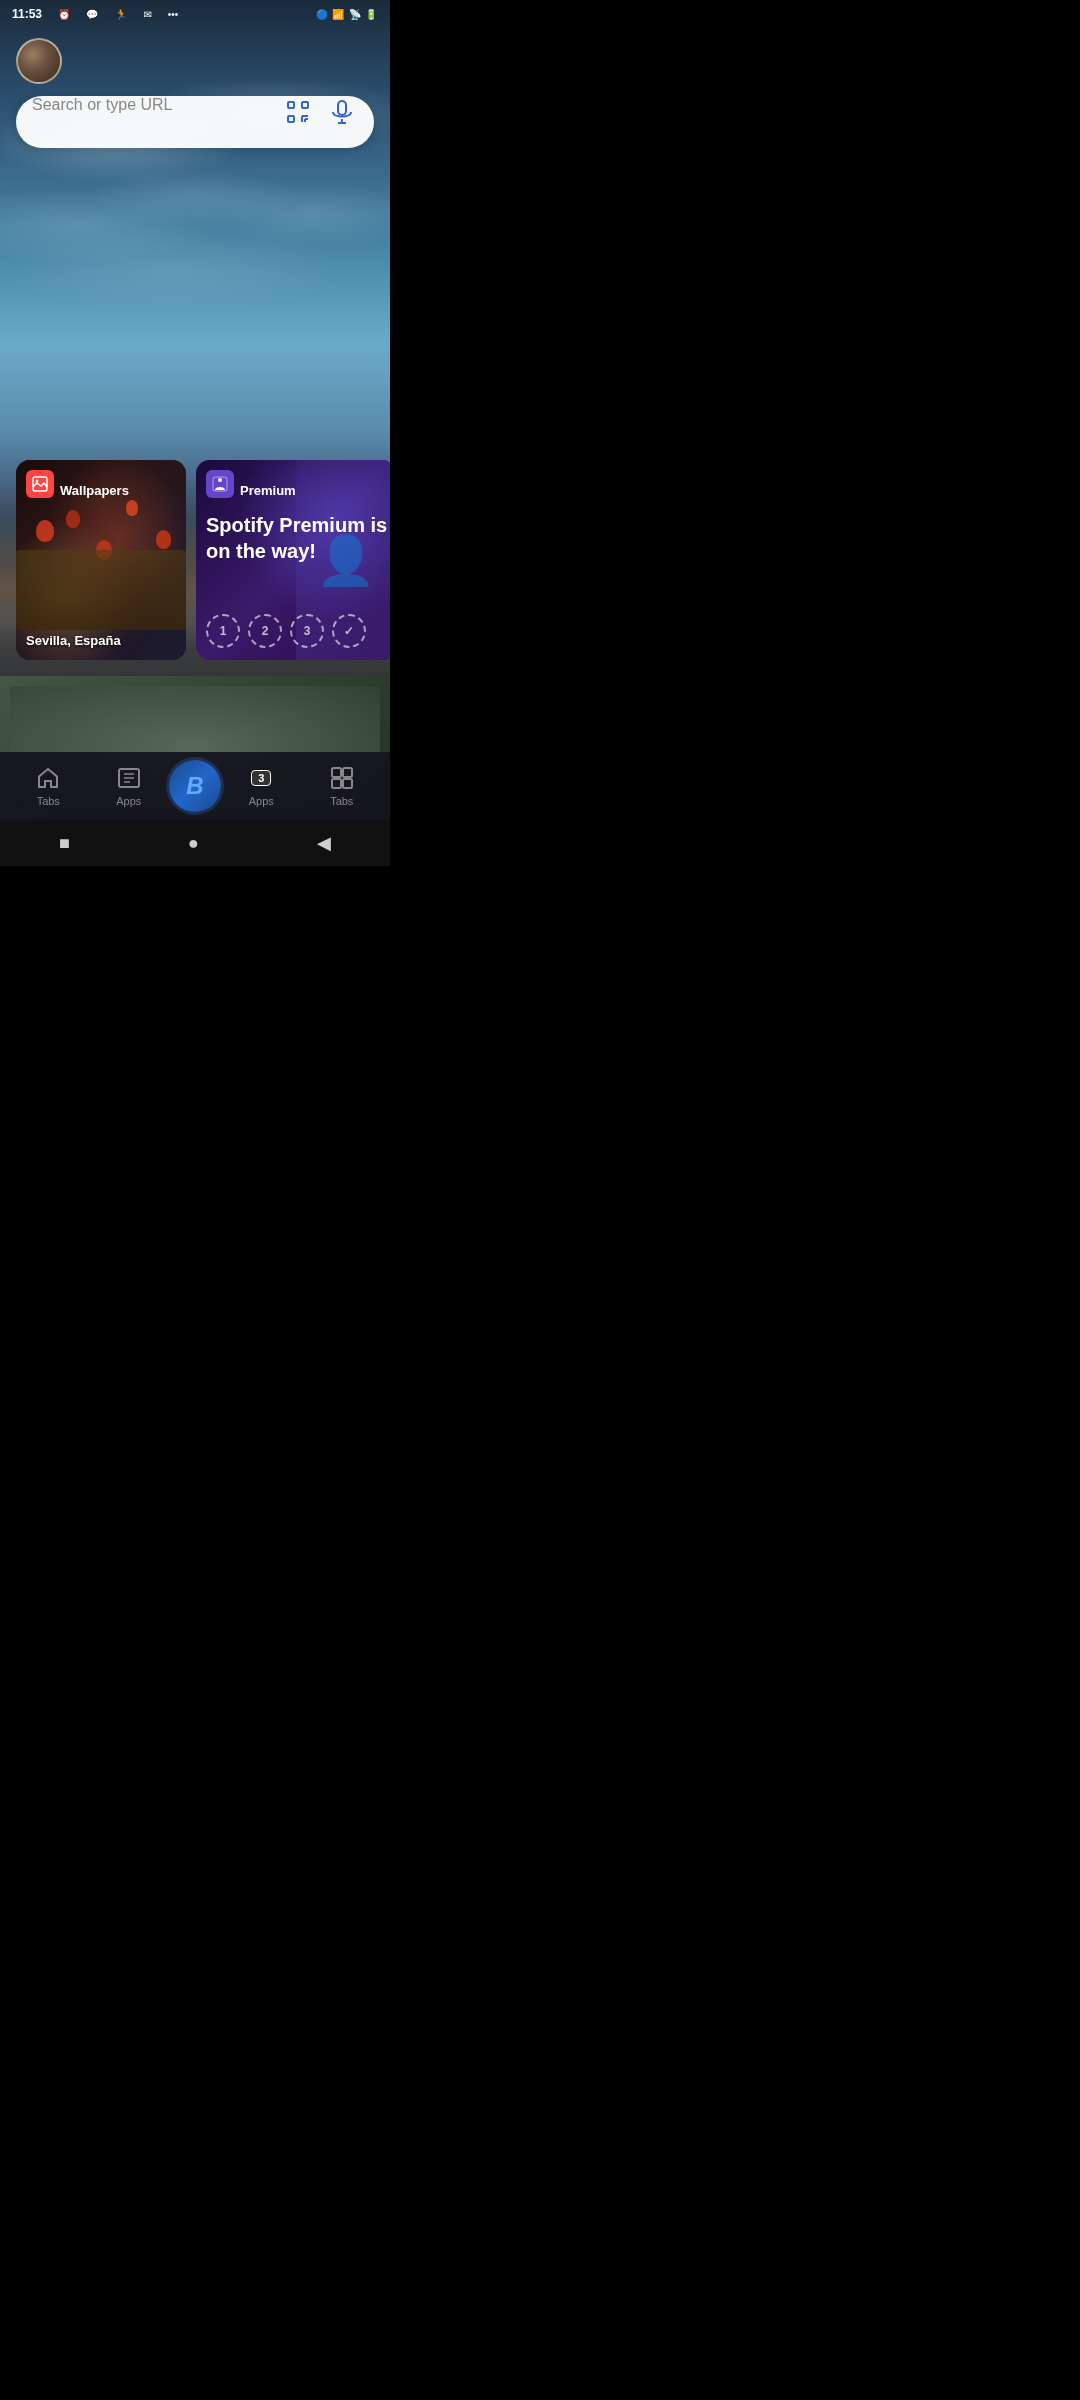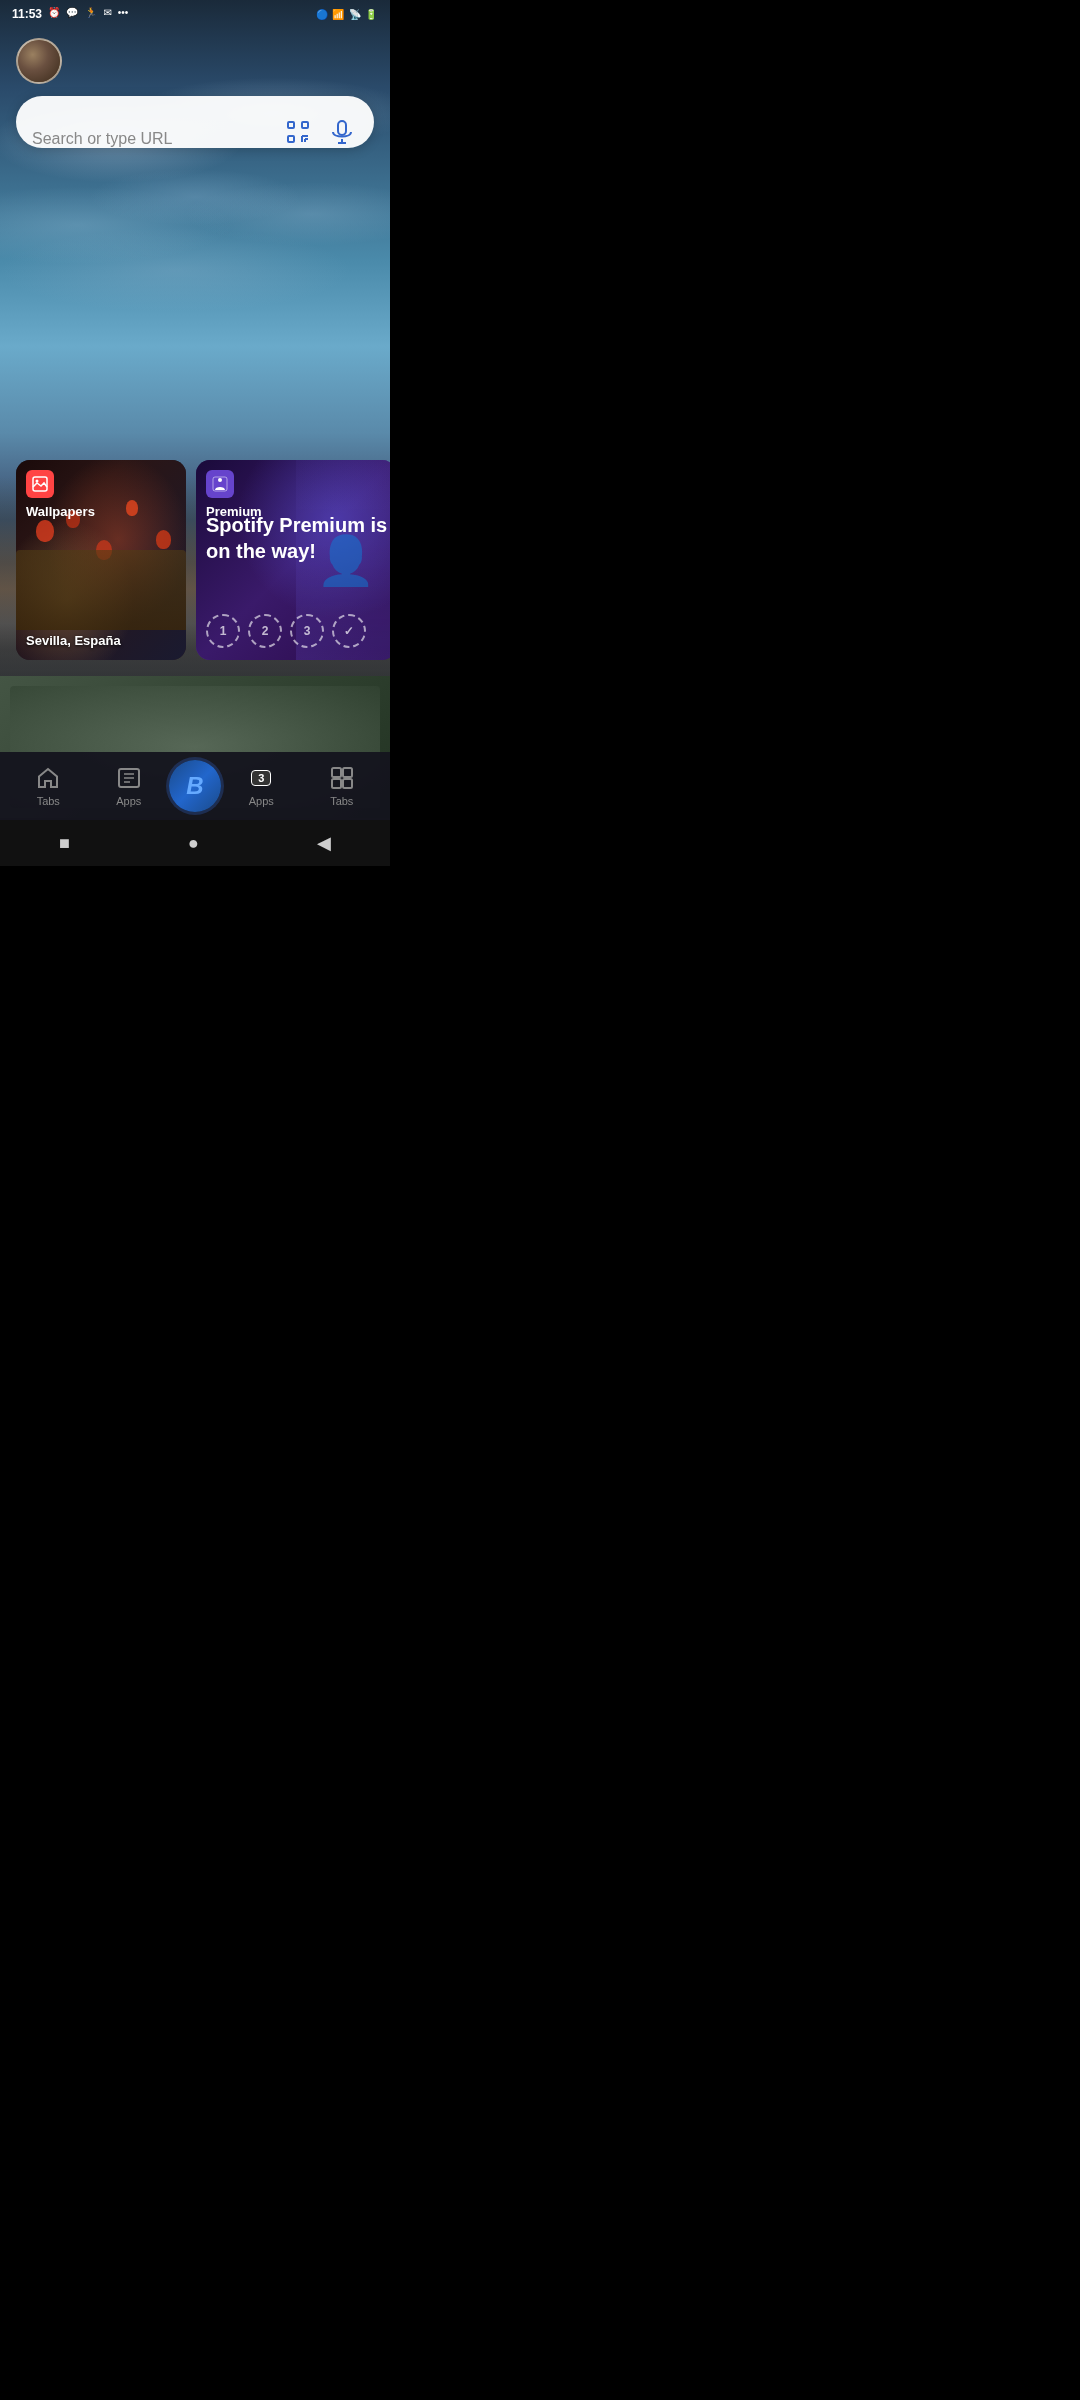--- a/index.html
+++ b/index.html
@@ -23,22 +23,22 @@
       height: 28px;
       display: flex;
       align-items: center;
       justify-content: space-between;
       padding: 0 12px;
       z-index: 100;
     }
 
     .status-left {
       display: flex;
-      align-items: flex-start;
-      gap: 6px;
+      align-items: center;
+      gap: 16px;
     }
 
     .status-time {
       color: #fff;
       font-size: 12px;
       font-weight: 600;
     }
 
     .status-icon {
       color: #fff;
@@ -144,21 +144,21 @@
     
     .search-bar {
       position: absolute;
       top: 96px;
       left: 16px;
       right: 16px;
       height: 52px;
       background: rgba(255,255,255,0.95);
       border-radius: 30px;
       display: flex;
-      align-items: flex-end;
+      align-items: flex-start;
       padding: 0 16px;
       z-index: 10;
       box-shadow: 0 2px 12px rgba(0,0,0,0.2);
     }
 
     .search-text {
       flex: 1;
       color: #888;
       font-size: 16px;
     }
@@ -213,24 +213,23 @@
         radial-gradient(ellipse at 60% 40%, rgba(255,100,50,0.3) 0%, transparent 50%),
         radial-gradient(ellipse at 30% 70%, rgba(200,150,80,0.4) 0%, transparent 40%),
         linear-gradient(135deg, #1a0a0a 0%, #2a1515 30%, #1a1a30 100%);
     }
 
     .card-header {
       position: absolute;
       top: 10px;
       left: 10px;
       display: flex;
-      align-items: flex-start;
+      align-items: flex-end;
       gap: 6px;
       z-index: 2;
-      flex-direction: column;
     }
 
     .card-icon {
       width: 28px;
       height: 28px;
       border-radius: 6px;
       display: flex;
       align-items: center;
       justify-content: center;
       font-size: 16px;

